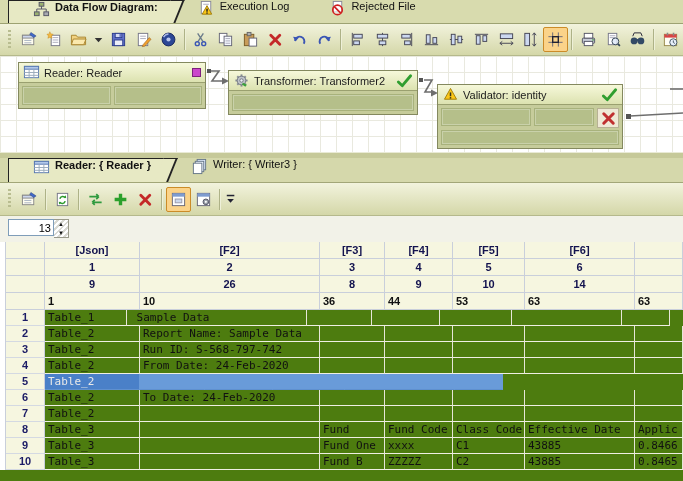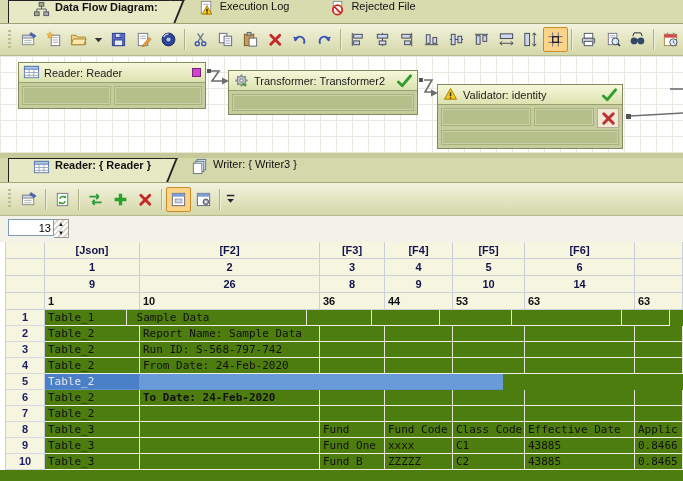--- a/index.html
+++ b/index.html
@@ -667,21 +667,21 @@
         <div class="gc dcell" style="width: 65px;"></div>
         <div class="gc dcell" style="width: 68px;"></div>
         <div class="gc dcell" style="width: 72px;"></div>
         <div class="gc dcell" style="width: 110px;"></div>
         <div class="gc dcell" style="width: 48px;"></div>
       </div>
       <div class="grow">
         <div class="gc gut" style="width: 6px; height: 16px;"></div>
         <div class="gc rn" style="width: 39px;">6</div>
         <div class="gc dcell first" style="width: 95px;">Table_2</div>
-        <div class="gc dcell" style="width: 180px; font-weight: bold;">To Date: 24-Feb-2020</div>
+        <div class="gc dcell" style="width: 180px;">To Date: 24-Feb-2020</div>
         <div class="gc dcell" style="width: 65px;"></div>
         <div class="gc dcell" style="width: 68px;"></div>
         <div class="gc dcell" style="width: 72px;"></div>
         <div class="gc dcell" style="width: 110px;"></div>
         <div class="gc dcell" style="width: 48px;"></div>
       </div>
       <div class="grow">
         <div class="gc gut" style="width: 6px; height: 16px;"></div>
         <div class="gc rn" style="width: 39px;">7</div>
         <div class="gc dcell first" style="width: 95px;">Table_2</div>

